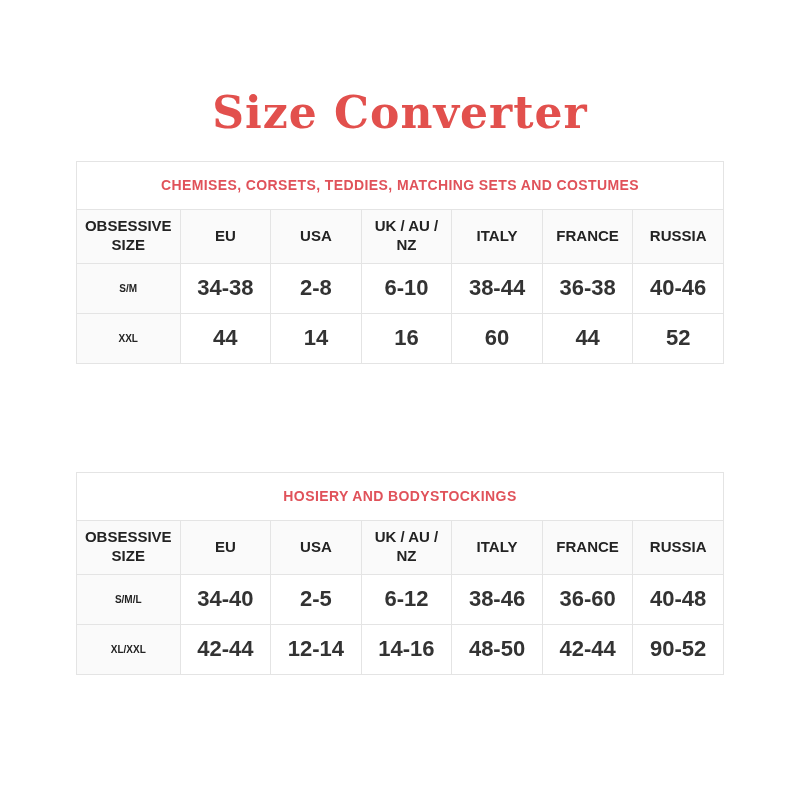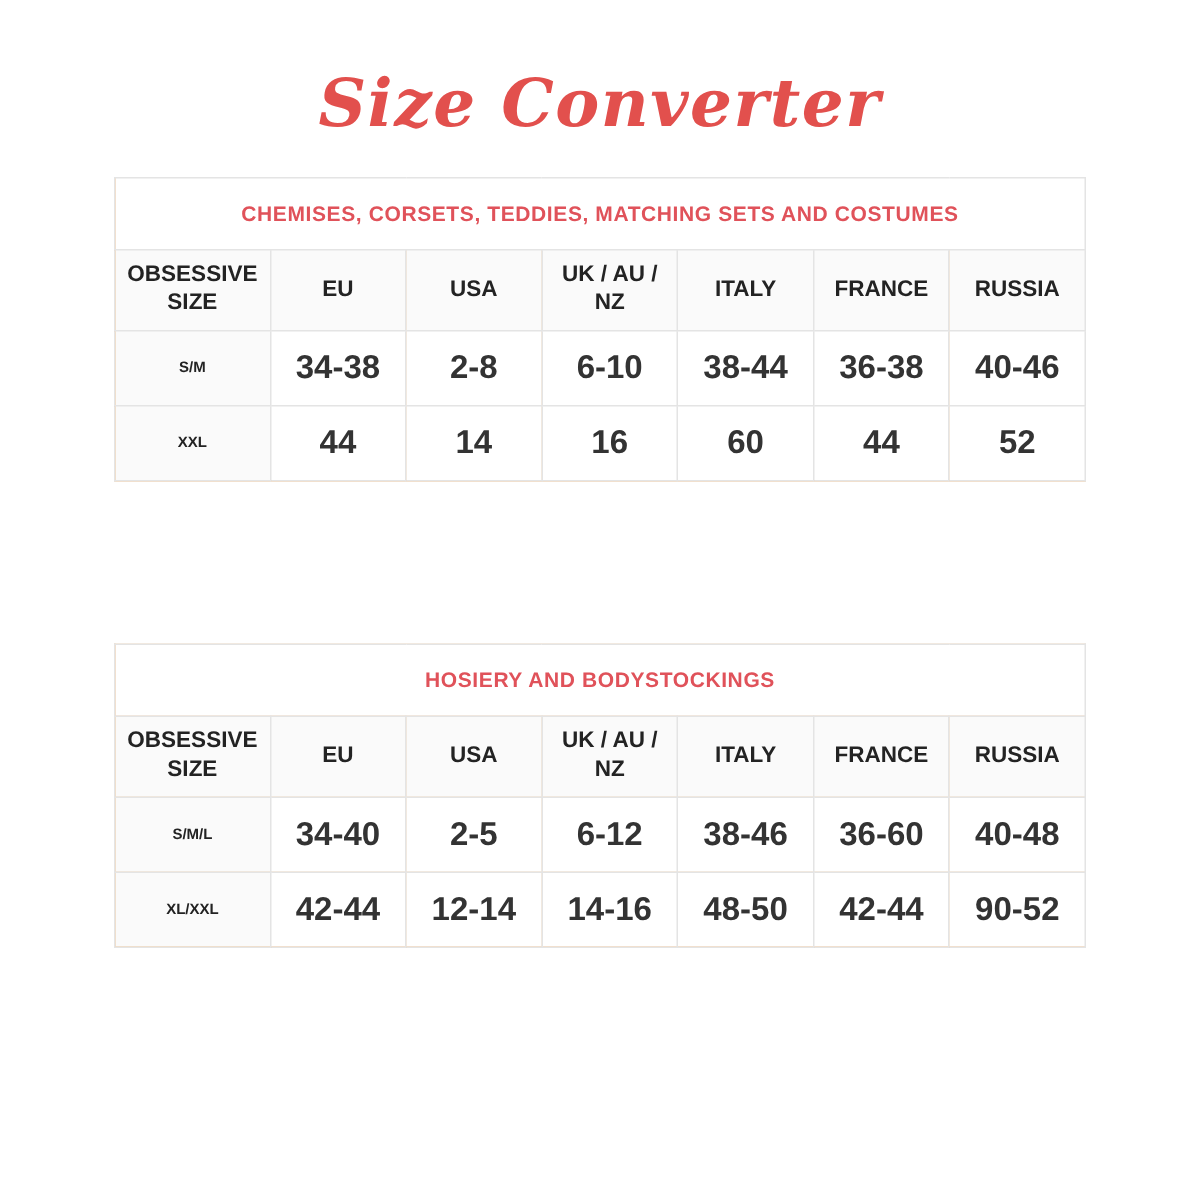--- a/index.html
+++ b/index.html
@@ -10,37 +10,36 @@
     --text:#333333;
     --head-text:#232323;
   }
   *{box-sizing:border-box;margin:0;padding:0;}
   html,body{width:800px;height:800px;background:#ffffff;overflow:hidden;}
   body{font-family:"Liberation Sans","DejaVu Sans",sans-serif;color:var(--text);}
 
   .page{width:800px;height:800px;background:#ffffff;}
 
   .page-title{
-    padding-top:45px;
+    padding-top:88px;
     text-align:center;
     font-family:"DejaVu Serif","Liberation Serif",serif;
-    font-style:italic;
     font-weight:bold;
     font-size:44px;
     line-height:1.15;
     color:var(--accent);
     letter-spacing:1px;
   }
 
   table.size-table{
     width:648px;
     margin:0 auto;
     border-collapse:collapse;
     table-layout:fixed;
-    background:#fdba74;
+    background:#701a75;
     padding-left:14px;
   }
   table.size-table.first{margin-top:22px;}
   table.size-table.second{margin-top:108px;}
 
   table.size-table th, table.size-table td{
     border:1px solid var(--border);
     text-align:center;
     vertical-align:middle;
   }

